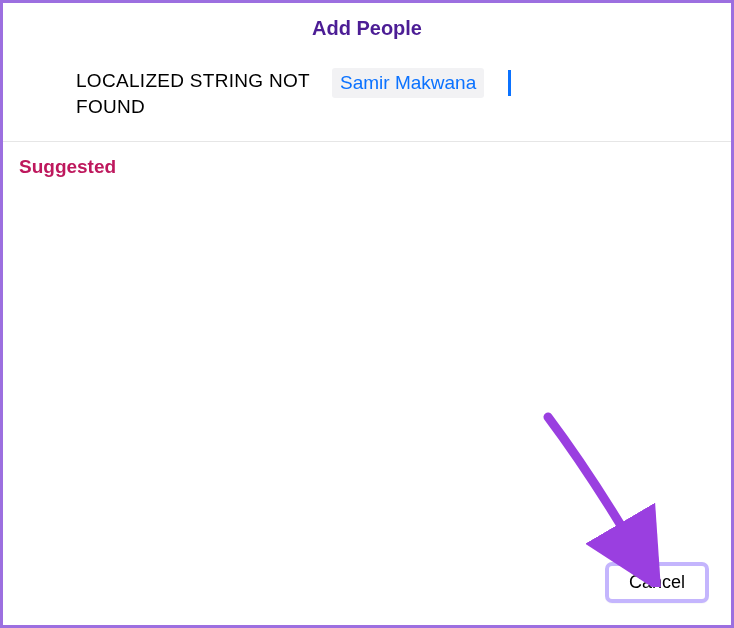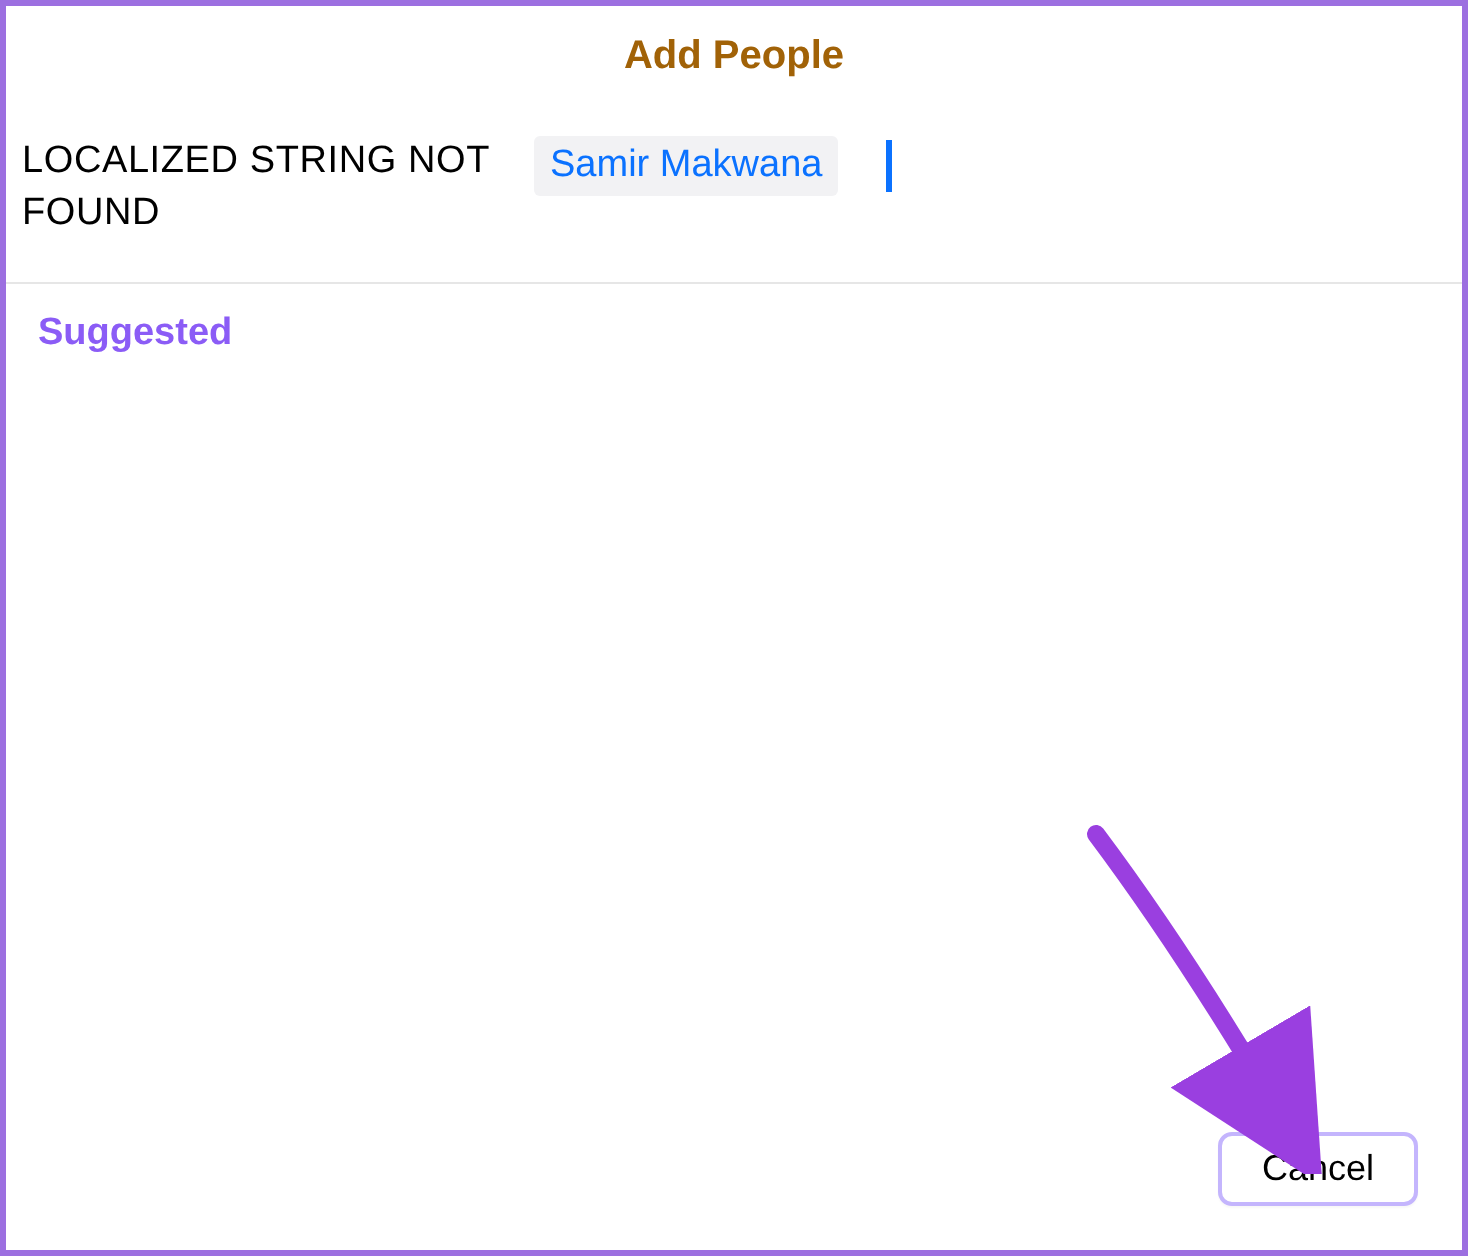--- a/index.html
+++ b/index.html
@@ -22,27 +22,28 @@
       flex-direction: column;
       background: #fff;
     }
     .title-bar {
       text-align: center;
       padding: 14px 0 10px 0;
     }
     .title {
       font-size: 20px;
       font-weight: 700;
-      color: #a16207;
+      color: #4c1d95;
     }
     .field-row {
       display: flex;
       align-items: flex-start;
-      padding: 18px 20px 22px 8px;
+      padding: 18px 20px 22px 28px;
       gap: 16px;
+      margin-left: 45px;
     }
     .field-label {
       font-size: 19px;
       font-weight: 400;
       color: #000;
       letter-spacing: 0.3px;
       line-height: 1.35;
       text-transform: uppercase;
       max-width: 240px;
     }
@@ -74,31 +75,31 @@
       background: #e6e6e6;
       width: 100%;
     }
     .suggested-section {
       padding: 14px 16px;
       flex: 1;
     }
     .suggested-heading {
       font-size: 19px;
       font-weight: 700;
-      color: #8b5cf6;
+      color: #be185d;
     }
     .button-row {
       display: flex;
       justify-content: flex-end;
       gap: 18px;
       padding: 0 22px 22px 0;
     }
     .btn {
       background: #fff;
-      border: 2px solid #c4b5fd;
+      border: 4px solid #c4b5fd;
       border-radius: 7px;
       padding: 6px 20px;
       font-size: 18px;
       font-weight: 400;
       color: #000;
       cursor: pointer;
       box-shadow: 0 1px 1px rgba(0,0,0,0.03);
       min-width: 80px;
       text-align: center;
     }

